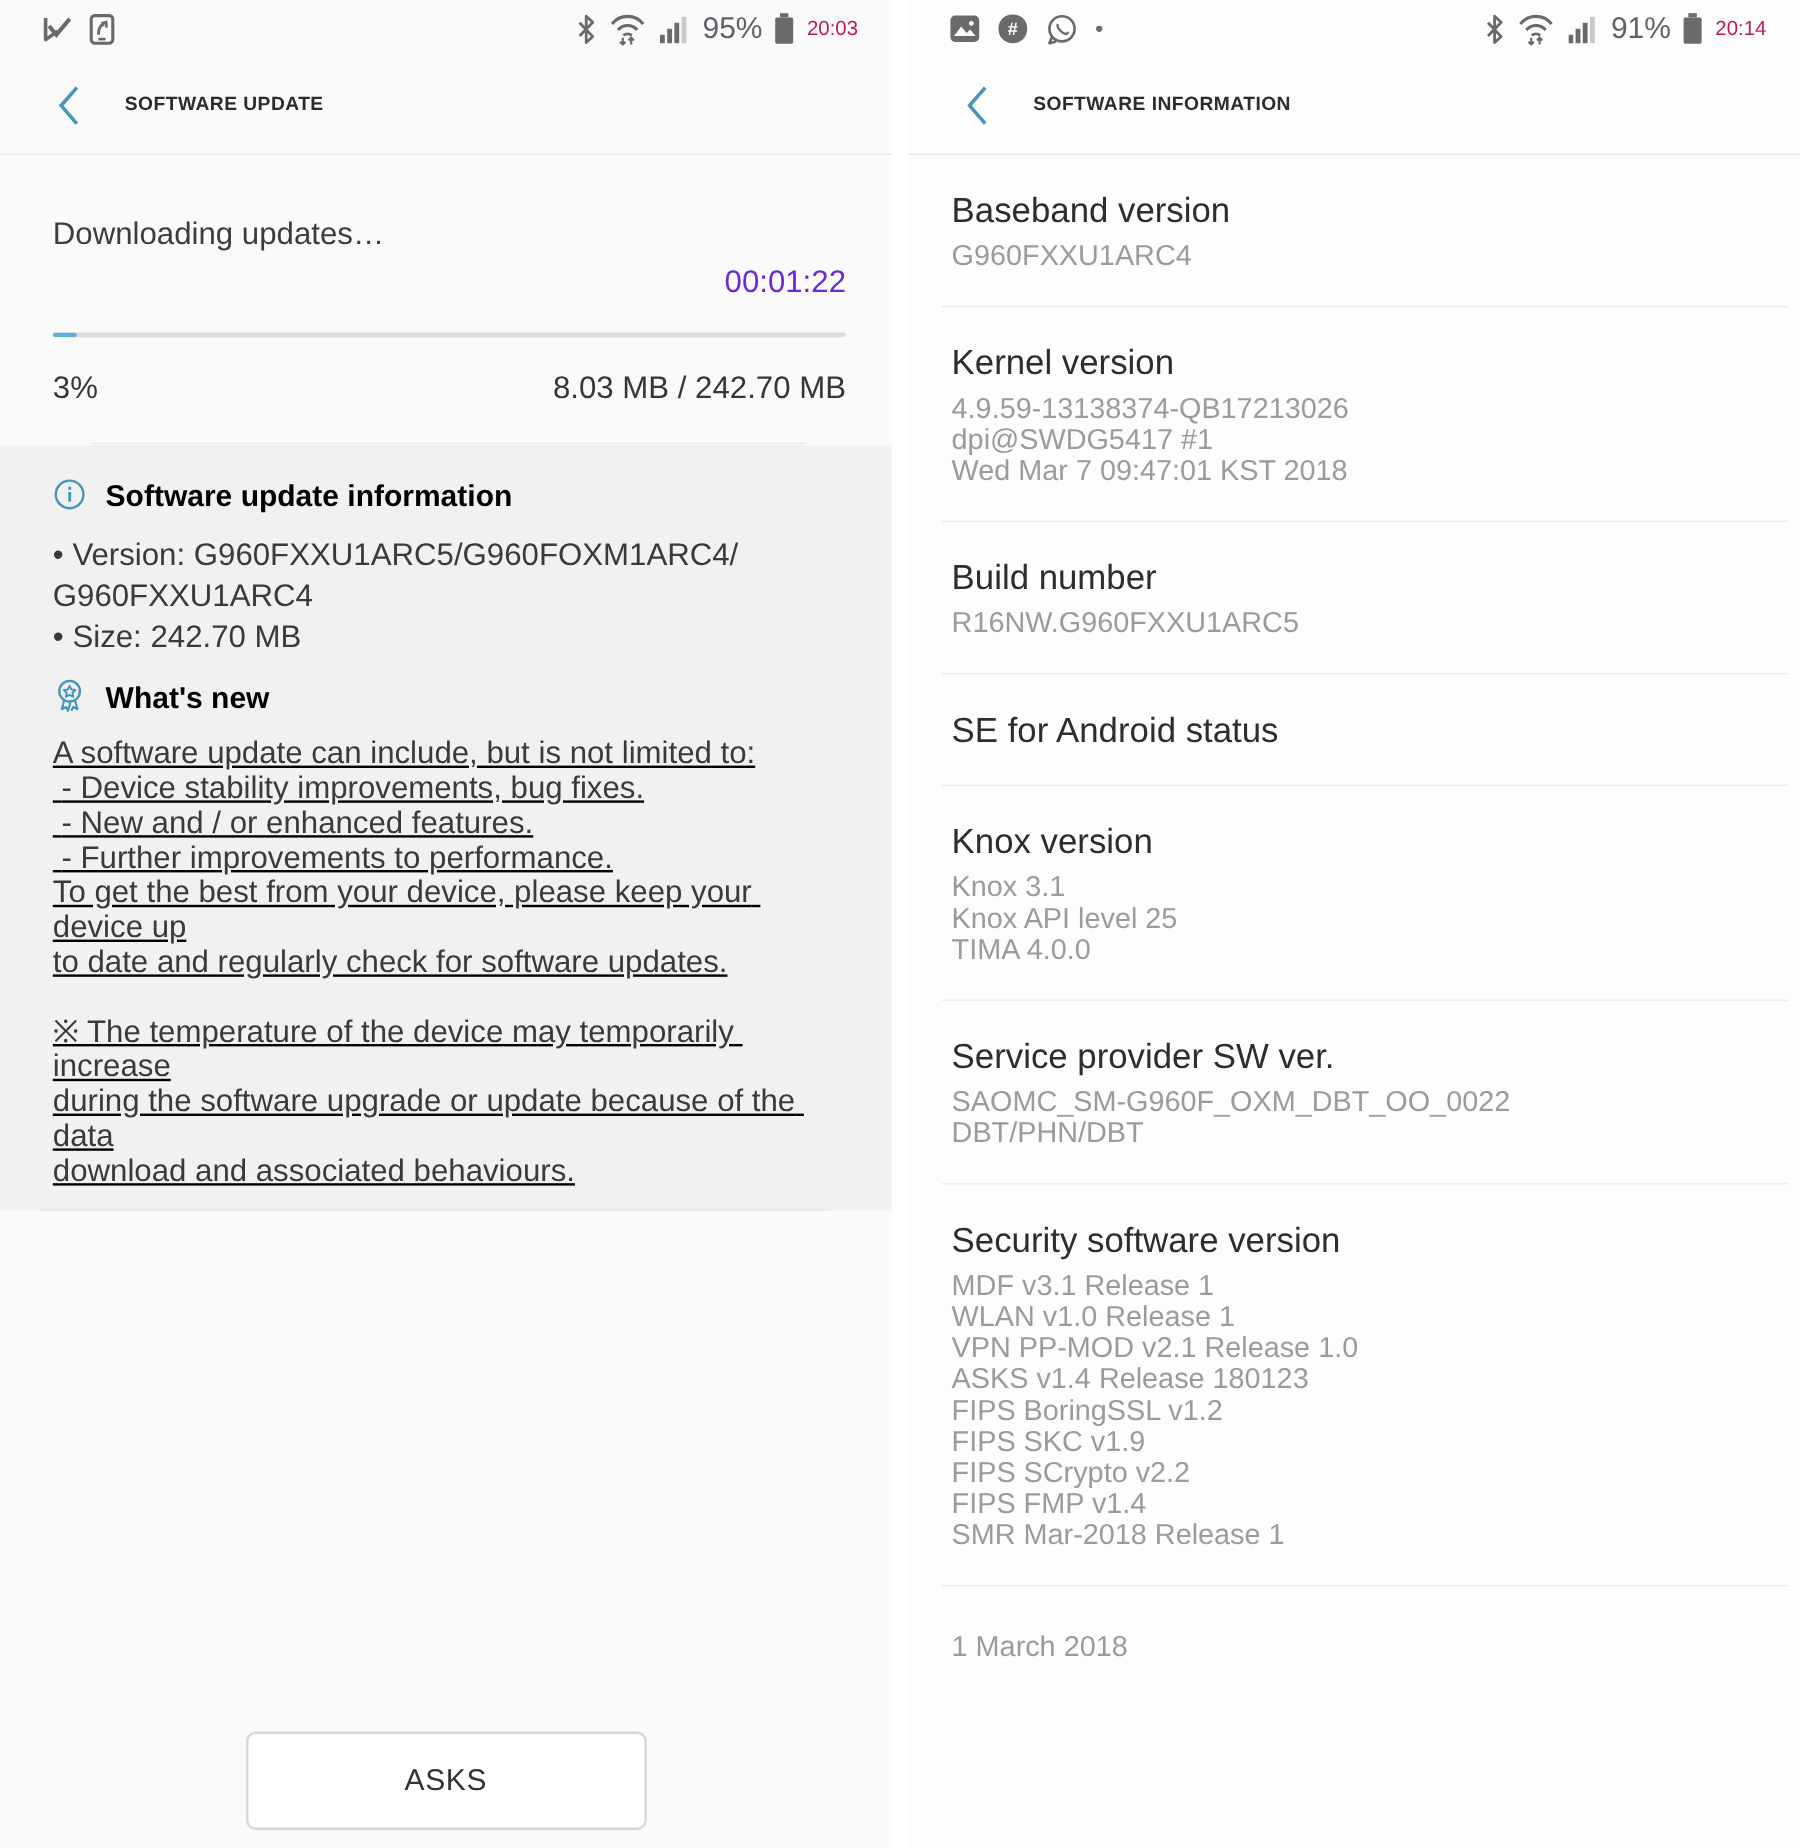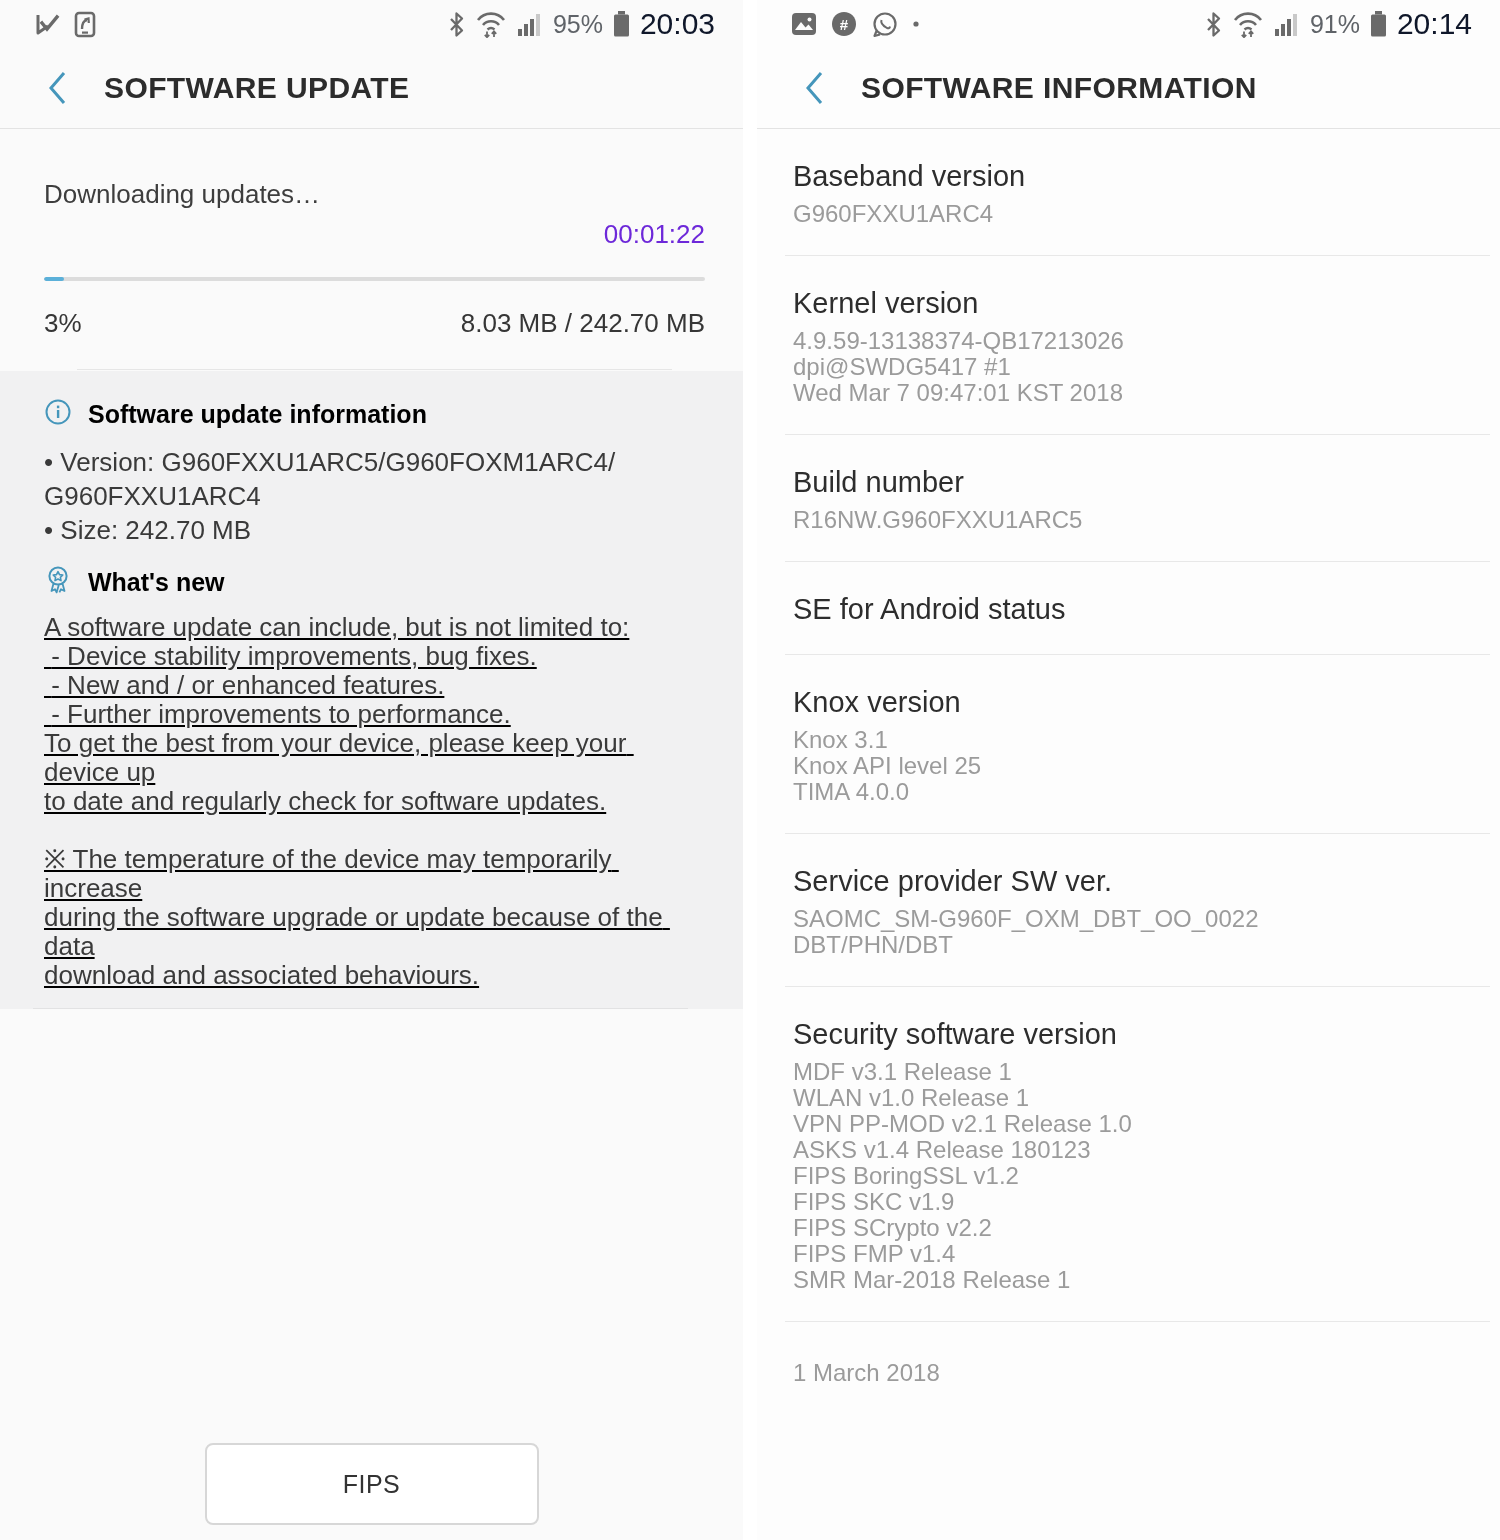--- a/index.html
+++ b/index.html
@@ -8,27 +8,27 @@
   .phone{position:relative;height:1540px;overflow:hidden;}
   .phone.left{width:743px;background:#fafafa;}
   .seam{width:14px;background:#ffffff;}
   .phone.right{width:743px;background:#fdfdfd;}
 
   
   .statusbar{height:48px;display:flex;align-items:center;justify-content:space-between;padding:0 28px 0 34px;}
   .sb-left,.sb-right{display:flex;align-items:center;gap:14px;}
   .sb-right{gap:10px;}
   .sb-text{font-size:25px;color:#5f6368;}
-  .sb-time{font-size:30px;color:#0f172a;}
+  .sb-time{font-size:17px;color:#be185d;}
   svg.sbi{display:block;}
 
   
   .appheader{height:80px;display:flex;align-items:center;padding:0 0 0 44px;border-bottom:1px solid #e3e3e3;}
   .back-btn{width:26px;height:36px;display:flex;align-items:center;justify-content:center;cursor:pointer;}
-  .app-title{margin-left:34px;font-size:30px;font-weight:bold;letter-spacing:.4px;color:#2c2c2c;}
+  .app-title{margin-left:34px;font-size:16px;font-weight:bold;letter-spacing:.4px;color:#2c2c2c;}
 
   
   .dl-wrap{padding:0 38px 0 44px;}
   .dl-status{margin-top:50px;font-size:26px;line-height:30px;color:#3d3d3d;}
   .dl-time{margin-top:10px;font-size:26px;line-height:30px;color:#6d28d9;text-align:right;}
   .progress-track{margin-top:28px;height:4px;background:#dcdcdc;border-radius:2px;position:relative;overflow:hidden;}
   .progress-fill{position:absolute;left:0;top:0;bottom:0;background:#5bb0d9;border-radius:2px;}
   .dl-row{margin-top:26px;display:flex;justify-content:space-between;font-size:26px;line-height:32px;color:#363636;}
   .dl-divider{margin:30px 33px 0 33px;height:1px;background:#e6e6e6;}
 
@@ -173,21 +173,21 @@
           <div class="wn-line">To get the best from your device, please keep your device up</div>
           <div class="wn-line">to date and regularly check for software updates.</div>
           <div class="wn-line"></div>
           <div class="wn-line">※ The temperature of the device may temporarily increase</div>
           <div class="wn-line">during the software upgrade or update because of the data</div>
           <div class="wn-line">download and associated behaviours.</div>
         </div>
       <div class="gb-divider"></div>
     </div>
 
-    <div class="pause-btn">FIPS</div>
+    <div class="pause-btn">ASKS</div>
   </section>
 
   <div class="seam"></div>
 
   <section class="phone right">
 
     <div class="statusbar">
       <div class="sb-left">
         <span>
           <svg class="sbi" width="26" height="26" viewBox="0 0 26 26">

